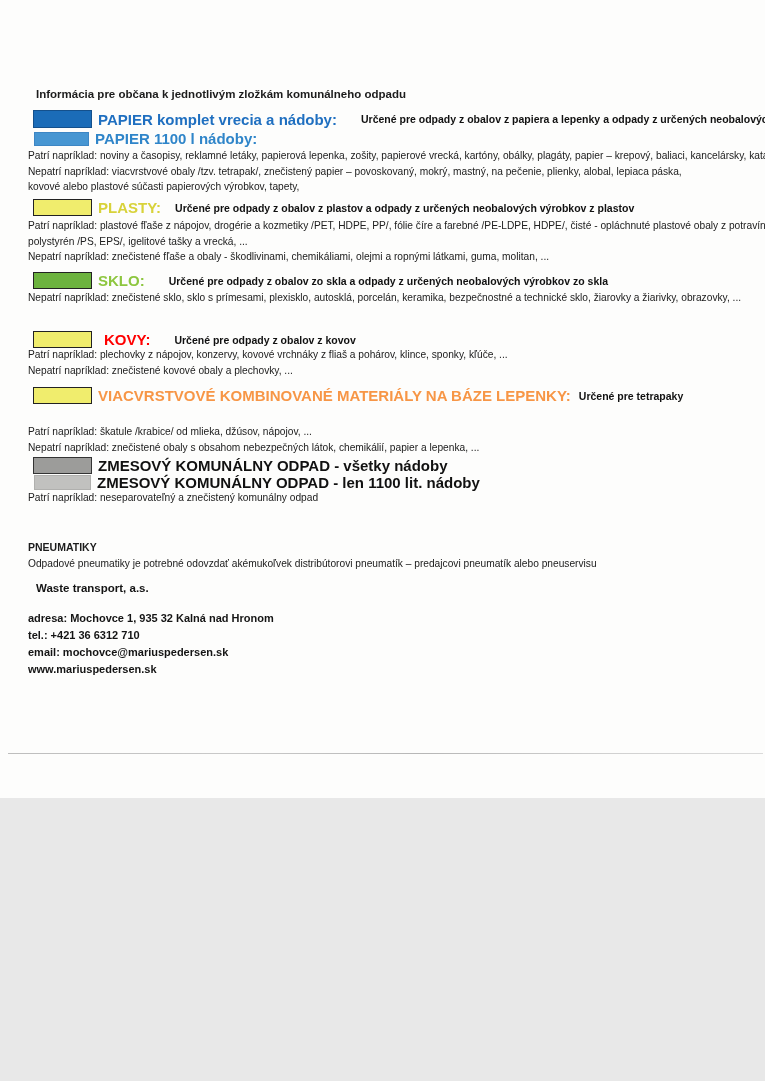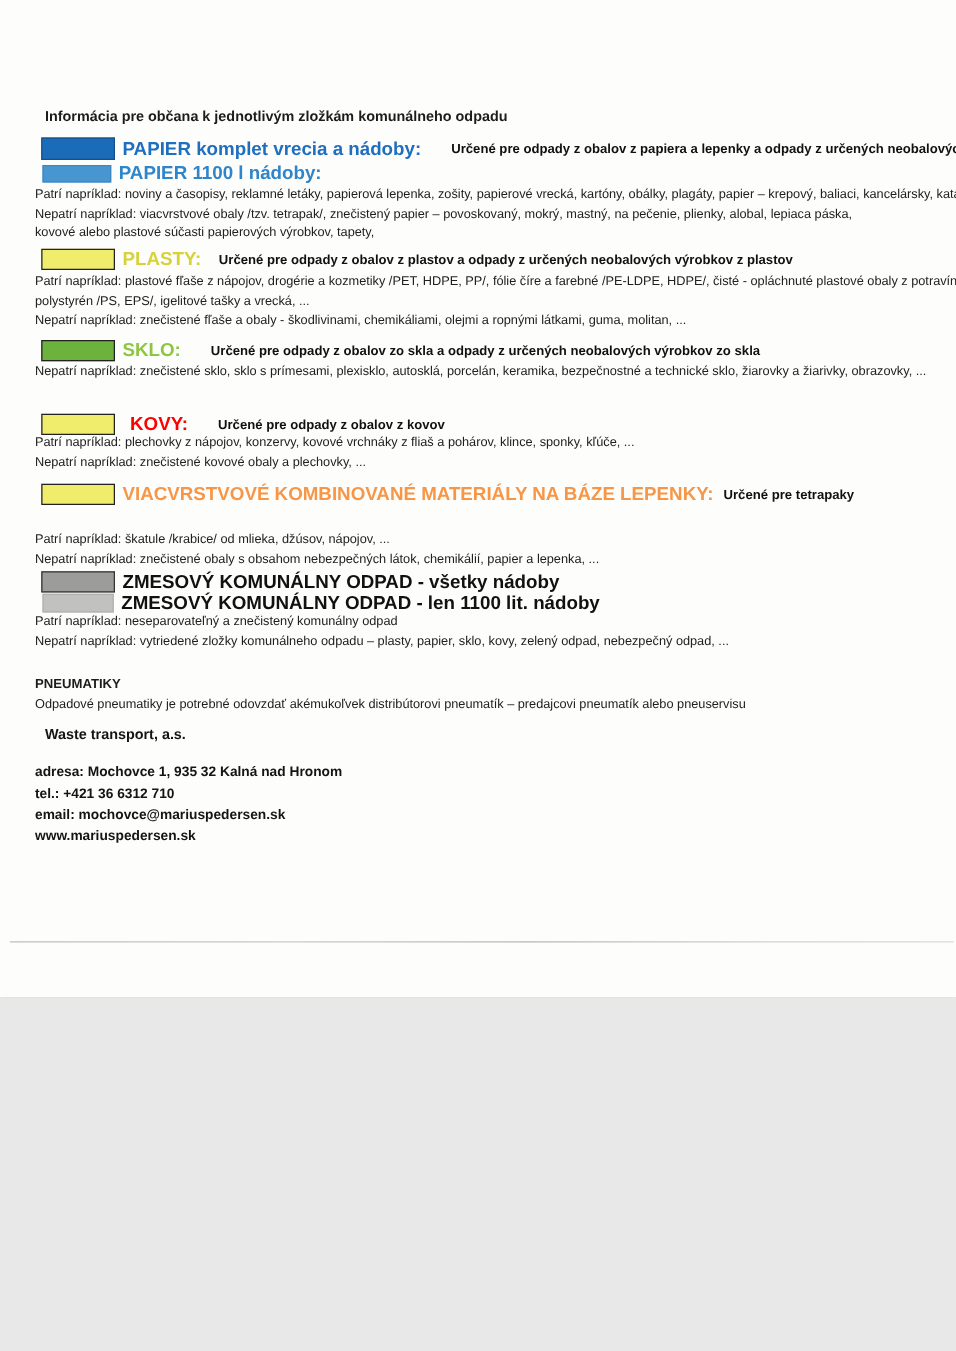--- a/index.html
+++ b/index.html
@@ -124,21 +124,20 @@
     <div class="abs hdr-row" style="left:33px;top:457px;">
       <span class="swatch sw-gray1"></span>
       <span class="hdr-label c-black">ZMESOVÝ KOMUNÁLNY ODPAD - všetky nádoby</span>
     </div>
     <div class="abs hdr-row" style="left:33px;top:474px;">
       <span class="swatch sw-gray2"></span>
       <span class="hdr-label c-black">ZMESOVÝ KOMUNÁLNY ODPAD - len 1100 lit. nádoby</span>
     </div>
     <div class="abs" style="left:28px;top:490px;">
       <div class="bodyline">Patrí napríklad: neseparovateľný a znečistený komunálny odpad</div>
-      <div class="bodyline">Nepatrí napríklad: vytriedené zložky komunálneho odpadu – plasty, papier, sklo, kovy, zelený odpad, nebezpečný odpad, ...</div>
     </div>
   </div>
 
   <div>
     <div class="abs pneu-title" style="left:28px;top:541px;">PNEUMATIKY</div>
     <div class="abs bodyline" style="left:28px;top:556px;">Odpadové pneumatiky je potrebné odovzdať akémukoľvek distribútorovi pneumatík – predajcovi pneumatík alebo pneuservisu</div>
   </div>
 
   <div>
     <div class="abs company" style="left:36px;top:582px;">Waste transport, a.s.</div>

